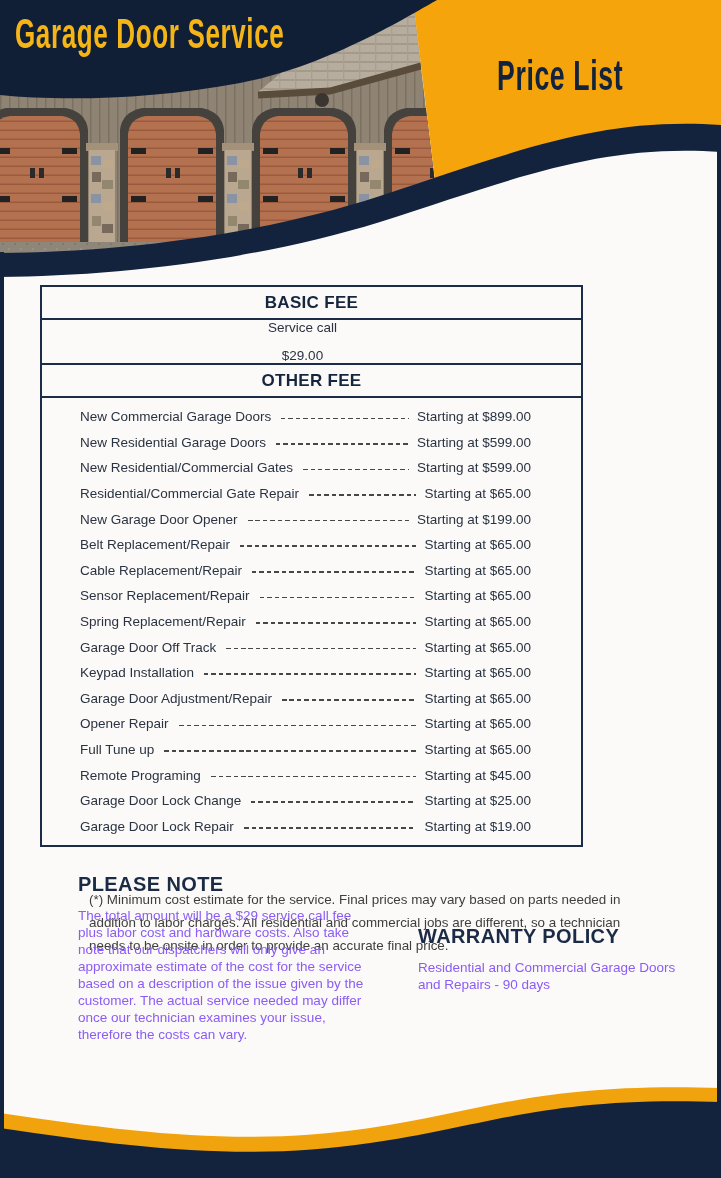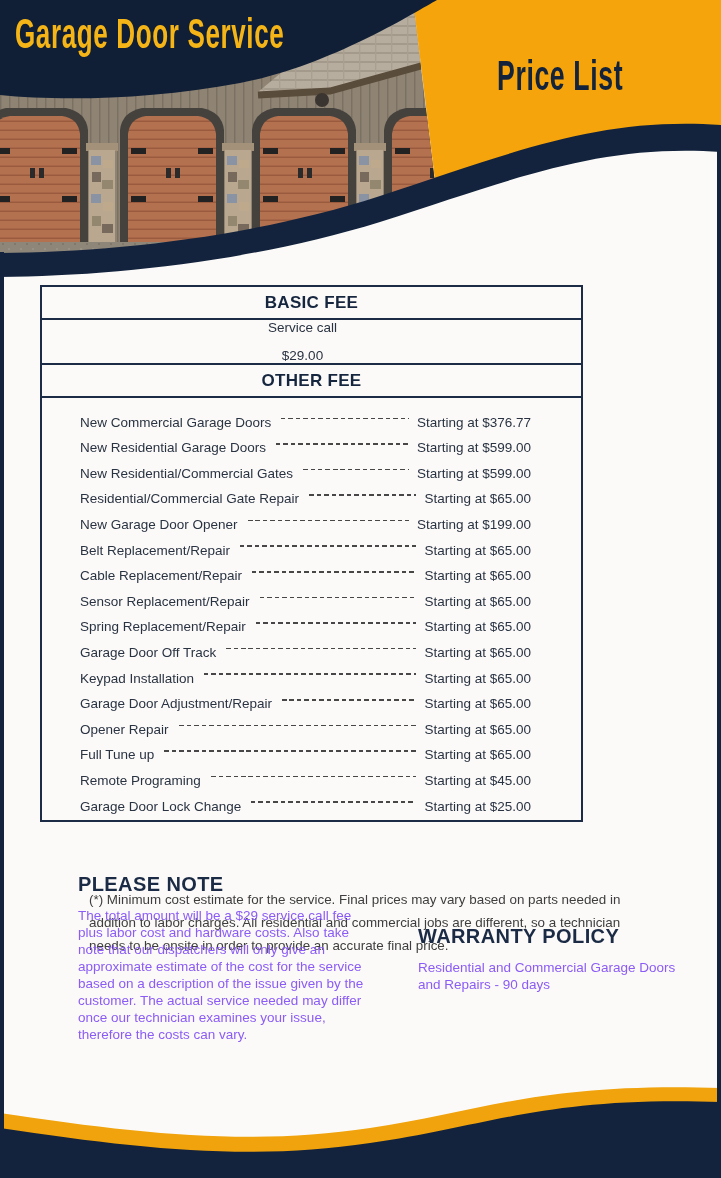--- a/index.html
+++ b/index.html
@@ -37,21 +37,21 @@
     height:31px;line-height:31px;text-align:center;
     font-size:17px;font-weight:bold;color:#16263F;letter-spacing:.3px;
   }
   .hr{height:0;border-top:2px solid #1C2C47;}
   .service-row{
     height:43px;display:flex;align-items:center;
     padding:0 56px 0 38px;font-size:13.5px;color:#2A3342;flex-direction:column;
   }
   .rows{padding:6px 0;}
   .row{
-    height:25.6px;display:flex;align-items:flex-end;
+    height:25.6px;display:flex;align-items:center;
     padding:0 50px 0 38px;font-size:13.5px;color:#2A3342;
   }
   .lbl{white-space:nowrap;}
   .price{white-space:nowrap;}
   .leader{
     flex:1;height:1.6px;align-self:center;margin:3px 8px 0 10px;
     background:repeating-linear-gradient(90deg,#474747 0 4.5px,transparent 4.5px 7.5px);
   }
   .service-row .leader{margin-right:16px;}
   
@@ -157,21 +157,21 @@
       <span class="price">$29.00</span>
     </div>
     <div class="hr"></div>
     <div class="th">OTHER FEE</div>
     <div class="hr"></div>
     <div class="rows">
 
         <div class="row">
           <span class="lbl">New Commercial Garage Doors</span>
           <span class="leader"></span>
-          <span class="price">Starting at $376.77</span>
+          <span class="price">Starting at $899.00</span>
         </div>
 
         <div class="row">
           <span class="lbl">New Residential Garage Doors</span>
           <span class="leader"></span>
           <span class="price">Starting at $599.00</span>
         </div>
 
         <div class="row">
           <span class="lbl">New Residential/Commercial Gates</span>
@@ -250,20 +250,25 @@
           <span class="leader"></span>
           <span class="price">Starting at $45.00</span>
         </div>
 
         <div class="row">
           <span class="lbl">Garage Door Lock Change</span>
           <span class="leader"></span>
           <span class="price">Starting at $25.00</span>
         </div>
 
+        <div class="row">
+          <span class="lbl">Garage Door Lock Repair</span>
+          <span class="leader"></span>
+          <span class="price">Starting at $19.00</span>
+        </div>
       </div>
   </div>
 
   <div class="footnote">(*) Minimum cost estimate for the service. Final prices may vary based on parts needed in addition to labor charges. All residential and commercial jobs are different, so a technician needs to be onsite in order to provide an accurate final price.</div>
 
   <div class="please-note">
     <div class="col-heading">PLEASE NOTE</div>
     <div class="col-body">The total amount will be a $29 service call fee plus labor cost and hardware costs. Also take note that our dispatchers will only give an approximate estimate of the cost for the service based on a description of the issue given by the customer. The actual service needed may differ once our technician examines your issue, therefore the costs can vary.</div>
   </div>
 

